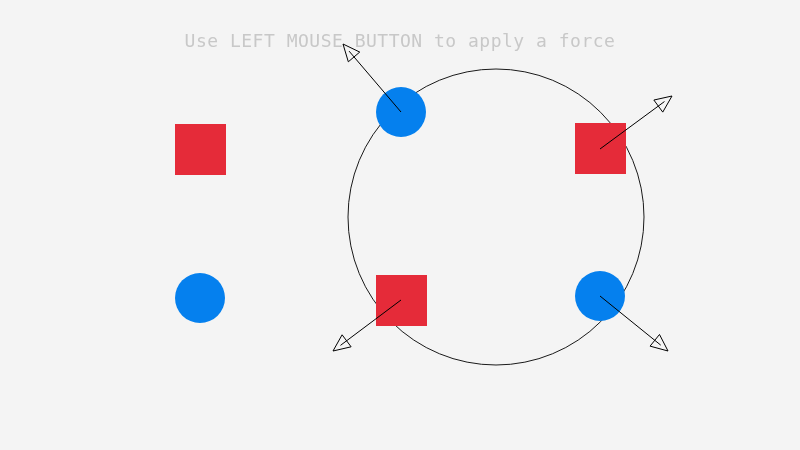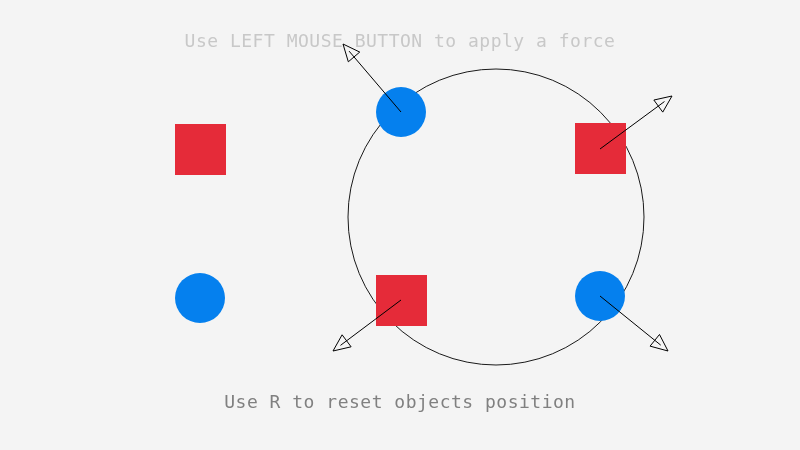--- a/index.html
+++ b/index.html
@@ -86,16 +86,15 @@
           <g>
             <line x1="600" y1="296" x2="660.7302714765757" y2="345.12007251781864" stroke="#000000" stroke-width="1"></line>
             <polygon points="668,351 650.0657924048585,346.14055579985006 659.498831146326,334.47788971949035" fill="none" stroke="#000000" stroke-width="1" stroke-linejoin="miter"></polygon>
           </g>
         </g>
 
     </svg>
 
     <div id="hint-top" class="hud-text" style="color: rgb(200, 200, 200);">Use LEFT MOUSE BUTTON to apply a force</div>
 
-    <div id="hint-bottom" class="hud-text" style="color: rgb(128, 128, 128);">Use R to reset objects position</div>
 
   </div>
 </div>
 
 </body></html>

